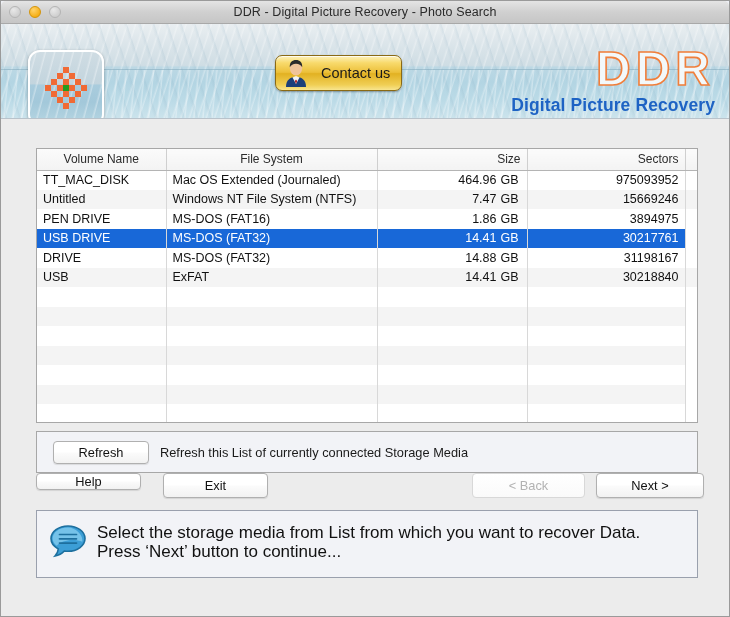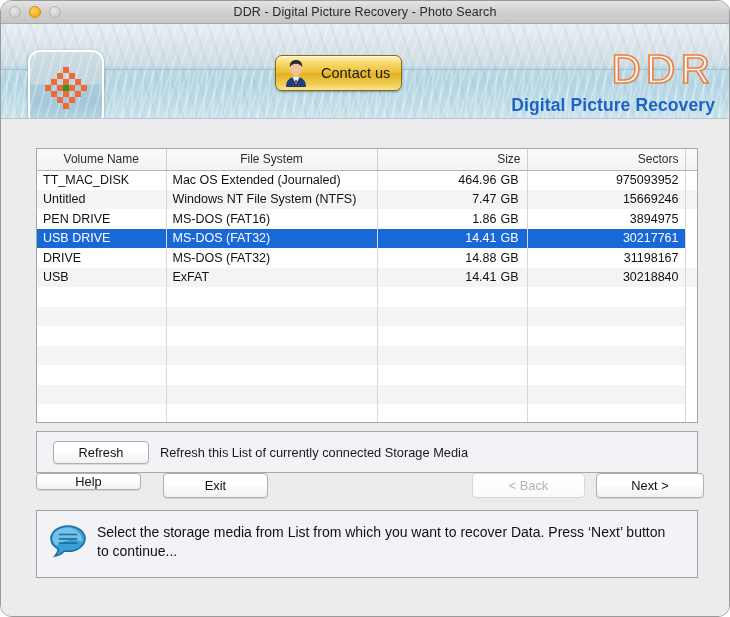--- a/index.html
+++ b/index.html
@@ -13,21 +13,21 @@
   }
 
   #window {
     position: relative;
     width: 730px;
     height: 617px;
     overflow: hidden;
     box-sizing: border-box;
     background: #eef0f5;
     border: 1px solid #9a9a9a;
-    border-radius: 12px;
+    border-radius: 0;
   }
 
   
   #titlebar {
     position: relative;
     height: 22px;
     background: linear-gradient(to bottom, #e4e4e4 0%, #d0d0d0 50%, #c6c6c6 100%);
     border-bottom: 1px solid #a9a9a9;
     border-radius: 5px 5px 0 0;
     display: flex;
@@ -188,22 +188,22 @@
   }
 
   
   #brand {
     position: absolute;
     right: 14px;
     top: 22px;
     text-align: right;
   }
   #brand-ddr {
-    font-size: 41px;
-    font-weight: normal;
+    font-size: 48px;
+    font-weight: bold;
     letter-spacing: 5px;
     line-height: 46px;
     color: #f3f8fa;
     -webkit-text-stroke: 1.6px #f07f3c;
     text-shadow: 0 0 1px rgba(240,127,60,0.55);
   }
   #brand-sub {
     font-size: 17.5px;
     font-weight: bold;
     color: #1e63c4;
@@ -355,21 +355,21 @@
     align-items: flex-start;
     padding: 12px 14px 0 12px;
   }
   #bubble-icon {
     width: 38px;
     height: 34px;
     flex: none;
     margin-top: 1px;
   }
   #status-text {
-    font-size: 14px;
+    font-size: 17px;
     line-height: 19px;
     color: #111;
     margin-left: 10px;
     max-width: 580px;
   }
 </style>
 </head>
 <body>
 
 <div id="window">

